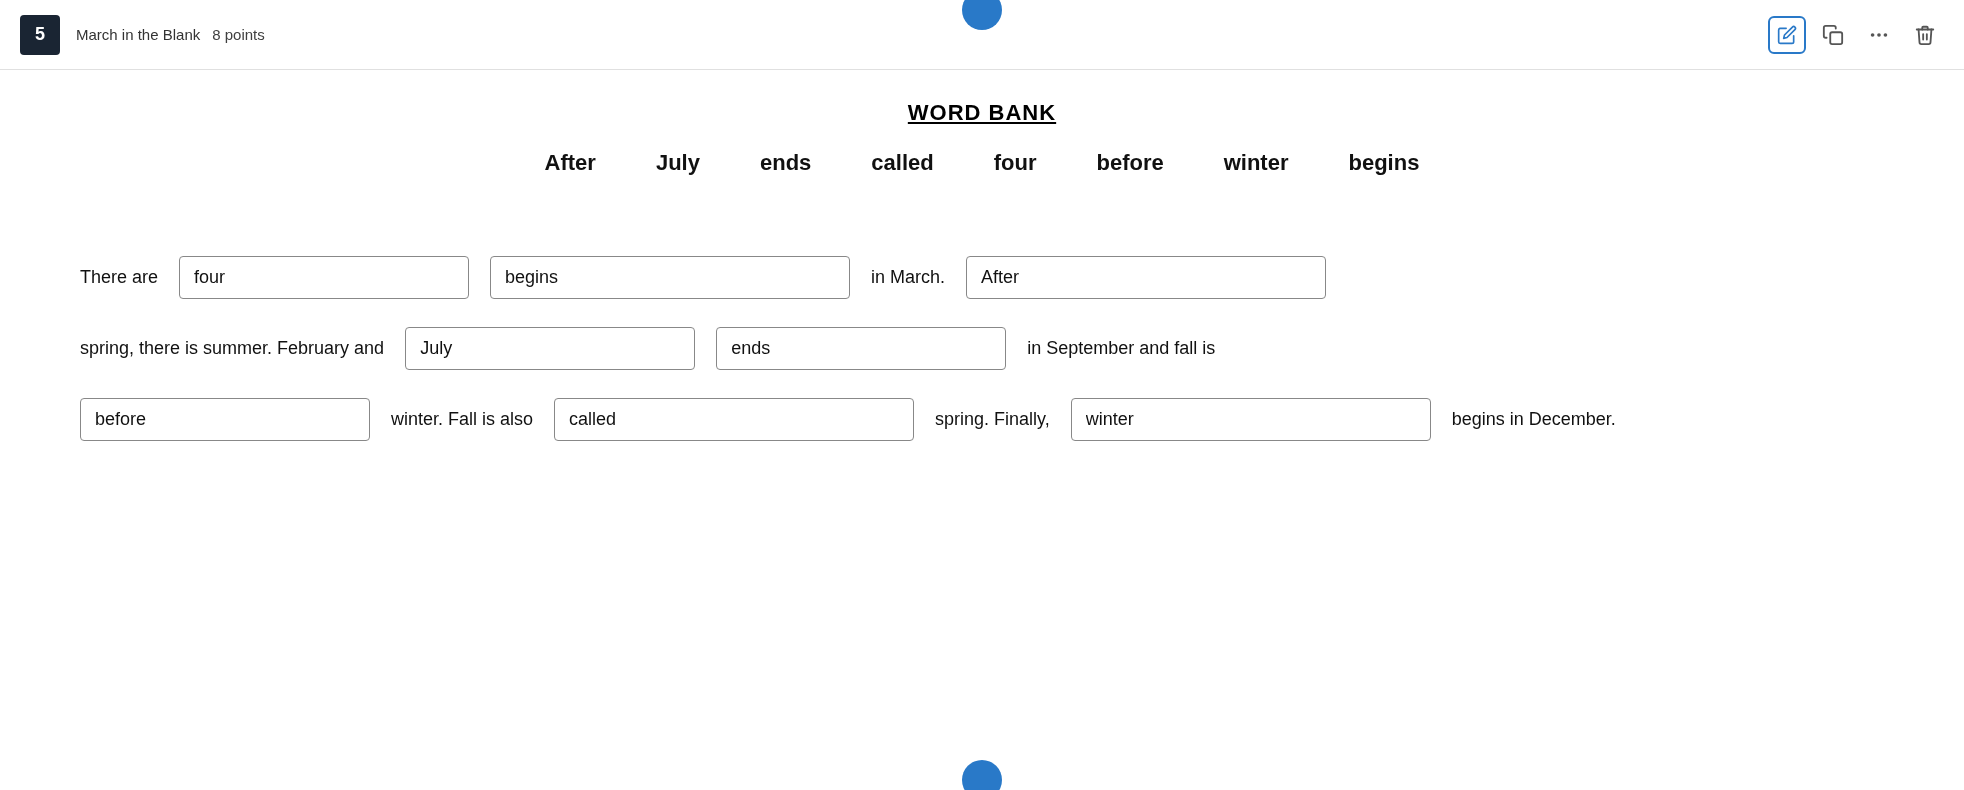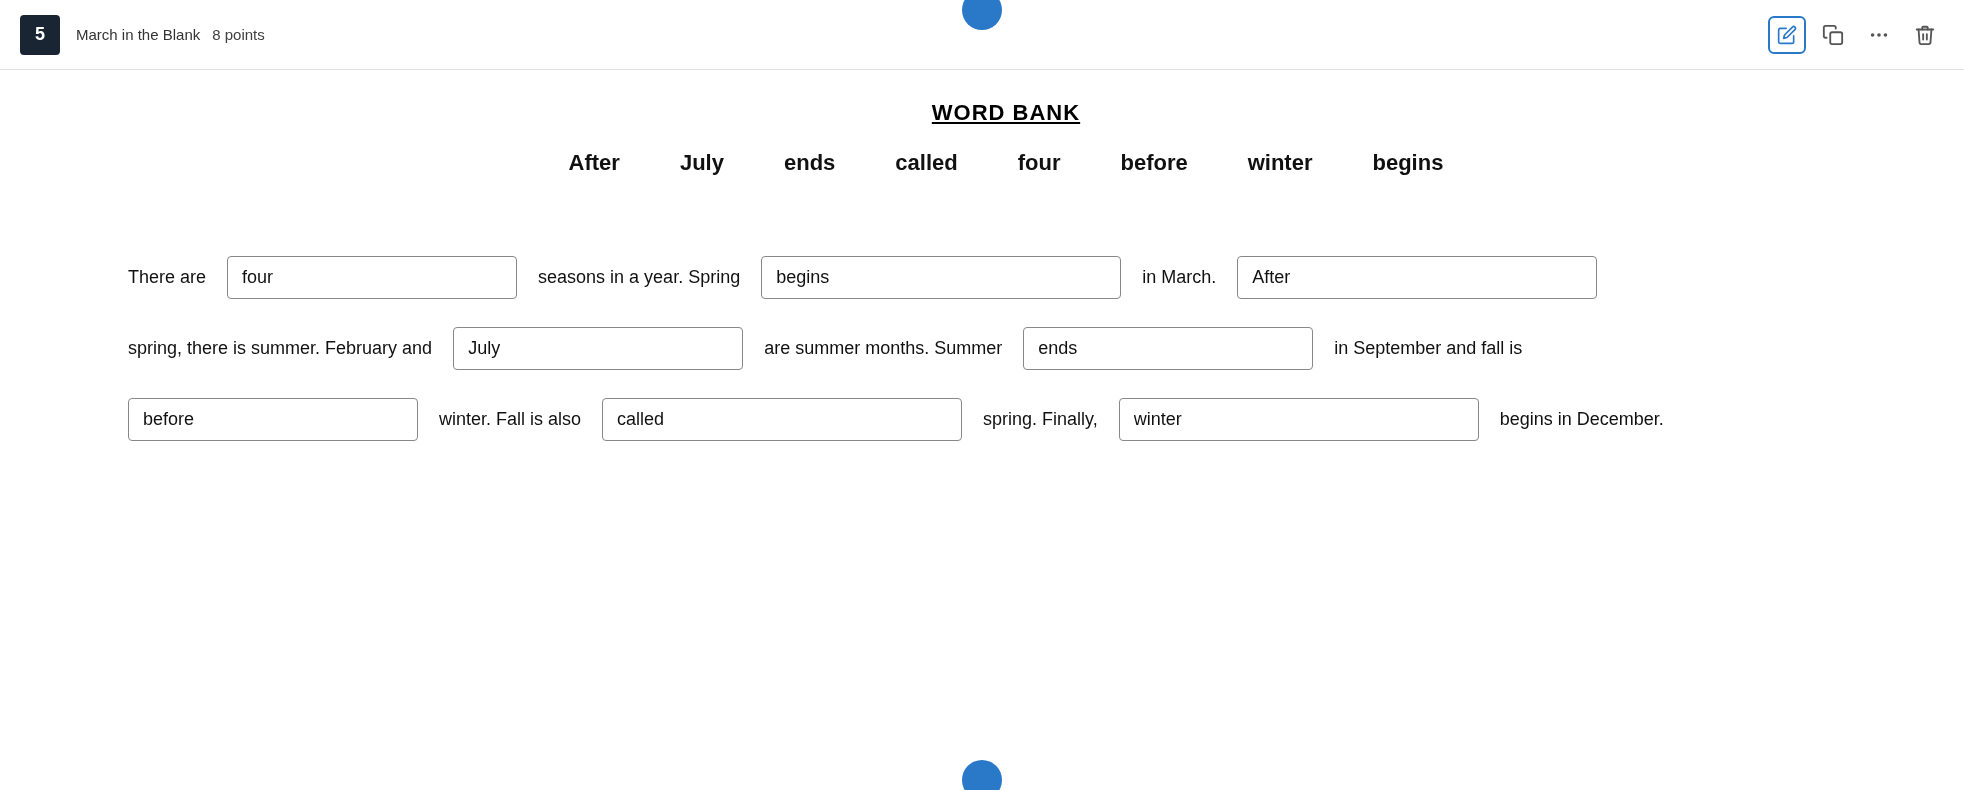--- a/index.html
+++ b/index.html
@@ -97,21 +97,20 @@
       display: flex;
       align-items: center;
       justify-content: center;
       color: #666;
       font-size: 20px;
     }
 
     
     .main-content {
       padding: 30px 60px;
-      margin-left: 48px;
     }
 
     
     .word-bank-title {
       text-align: center;
       font-size: 22px;
       font-weight: bold;
       text-decoration: underline;
       margin-bottom: 24px;
       letter-spacing: 1px;
@@ -241,30 +240,28 @@
     <span class="word-bank-word">before</span>
     <span class="word-bank-word">winter</span>
     <span class="word-bank-word">begins</span>
   </div>
 
   <div class="sentences-container">
 
     <div class="sentence-line">
       <span>There are</span>
       <input class="blank-input medium" type="text" value="four" style="">
-      <span>seasons in a year. Spring</span>
       <input class="blank-input large" type="text" value="begins" style="">
       <span>in March.</span>
       <input class="blank-input large" type="text" value="After" style="">
     </div>
 
     <div class="sentence-line">
       <span>spring, there is summer. February and</span>
       <input class="blank-input medium" type="text" value="July" style="">
-      <span>are summer months. Summer</span>
       <input class="blank-input medium" type="text" value="ends" style="">
       <span>in September and fall is</span>
     </div>
 
     <div class="sentence-line">
       <input class="blank-input medium" type="text" value="before" style="">
       <span>winter. Fall is also</span>
       <input class="blank-input large" type="text" value="called" style="">
       <span>spring. Finally,</span>
       <input class="blank-input large" type="text" value="winter" style="">

